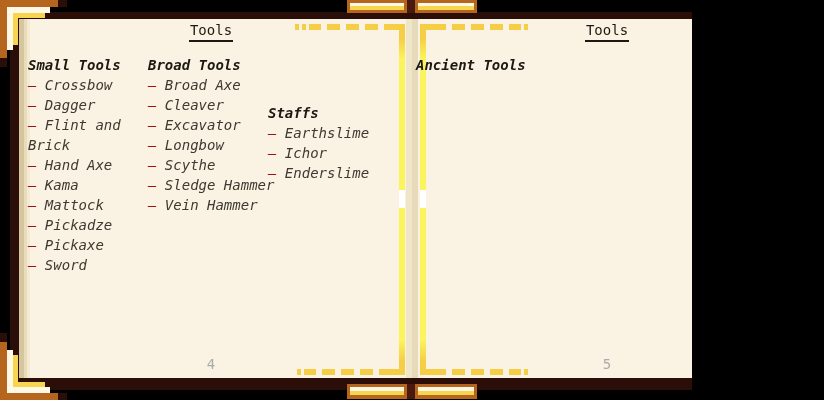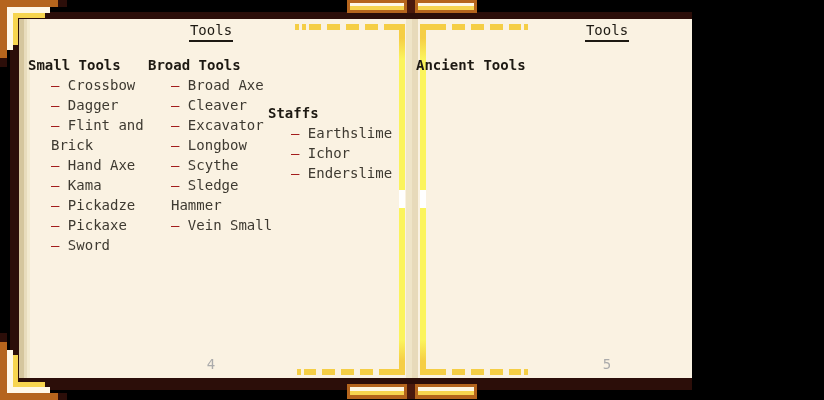--- a/index.html
+++ b/index.html
@@ -11,27 +11,27 @@
   .overlay{position:absolute;left:0;top:0;width:824px;height:400px;}
   .page-title{
     position:absolute;top:21px;text-align:center;font-size:14px;
     color:#1d1912;line-height:18px;
   }
   .page-title .title-text{
     display:inline-block;border-bottom:2px solid #1d1912;padding:0 1px 1px 1px;
   }
   .title-left{left:24px;width:374px;}
   .title-right{left:420px;width:374px;}
-  .col{position:absolute;top:55px;font-size:14px;line-height:20px;}
+  .col{position:absolute;top:55px;font-size:14px;line-height:20px;font-style:italic;}
   .col-1{left:28px;width:121px;}
   .col-2{left:148px;width:132px;}
   .col-3{left:268px;width:132px;margin-top:48px;}
   .col-4{left:416px;width:210px;}
   .category-heading{font-weight:bold;color:#1d1912;line-height:20px;}
-  .list-item{color:#3e3a31;padding-left:23px;}
+  .list-item{color:#3e3a31;}
   .list-item .dash{color:#9e1212;}
   .page-number{
     position:absolute;top:356px;text-align:center;font-size:14px;color:#ababab;
   }
   .pagenum-left{left:24px;width:374px;}
   .pagenum-right{left:420px;width:374px;}
 </style>
 </head>
 <body>
 
@@ -148,36 +148,37 @@
       </div>
 
       <div class="col col-1">
         <div class="category-heading">Small Tools</div>
         <div>
             <div class="list-item"><span class="dash">– </span><span class="item-text">Crossbow</span></div>
             <div class="list-item"><span class="dash">– </span><span class="item-text">Dagger</span></div>
             <div class="list-item"><span class="dash">– </span><span class="item-text">Flint and Brick</span></div>
             <div class="list-item"><span class="dash">– </span><span class="item-text">Hand Axe</span></div>
             <div class="list-item"><span class="dash">– </span><span class="item-text">Kama</span></div>
+            <div class="list-item"><span class="dash">– </span><span class="item-text">Mattock</span></div>
             <div class="list-item"><span class="dash">– </span><span class="item-text">Pickadze</span></div>
             <div class="list-item"><span class="dash">– </span><span class="item-text">Pickaxe</span></div>
             <div class="list-item"><span class="dash">– </span><span class="item-text">Sword</span></div>
           </div>
       </div>
 
       <div class="col col-2">
         <div class="category-heading">Broad Tools</div>
         <div>
             <div class="list-item"><span class="dash">– </span><span class="item-text">Broad Axe</span></div>
             <div class="list-item"><span class="dash">– </span><span class="item-text">Cleaver</span></div>
             <div class="list-item"><span class="dash">– </span><span class="item-text">Excavator</span></div>
             <div class="list-item"><span class="dash">– </span><span class="item-text">Longbow</span></div>
             <div class="list-item"><span class="dash">– </span><span class="item-text">Scythe</span></div>
             <div class="list-item"><span class="dash">– </span><span class="item-text">Sledge Hammer</span></div>
-            <div class="list-item"><span class="dash">– </span><span class="item-text">Vein Small</span></div>
+            <div class="list-item"><span class="dash">– </span><span class="item-text">Vein Hammer</span></div>
           </div>
       </div>
 
       <div class="col col-3">
         <div class="category-heading">Staffs</div>
         <div>
             <div class="list-item"><span class="dash">– </span><span class="item-text">Earthslime</span></div>
             <div class="list-item"><span class="dash">– </span><span class="item-text">Ichor</span></div>
             <div class="list-item"><span class="dash">– </span><span class="item-text">Enderslime</span></div>
           </div>

